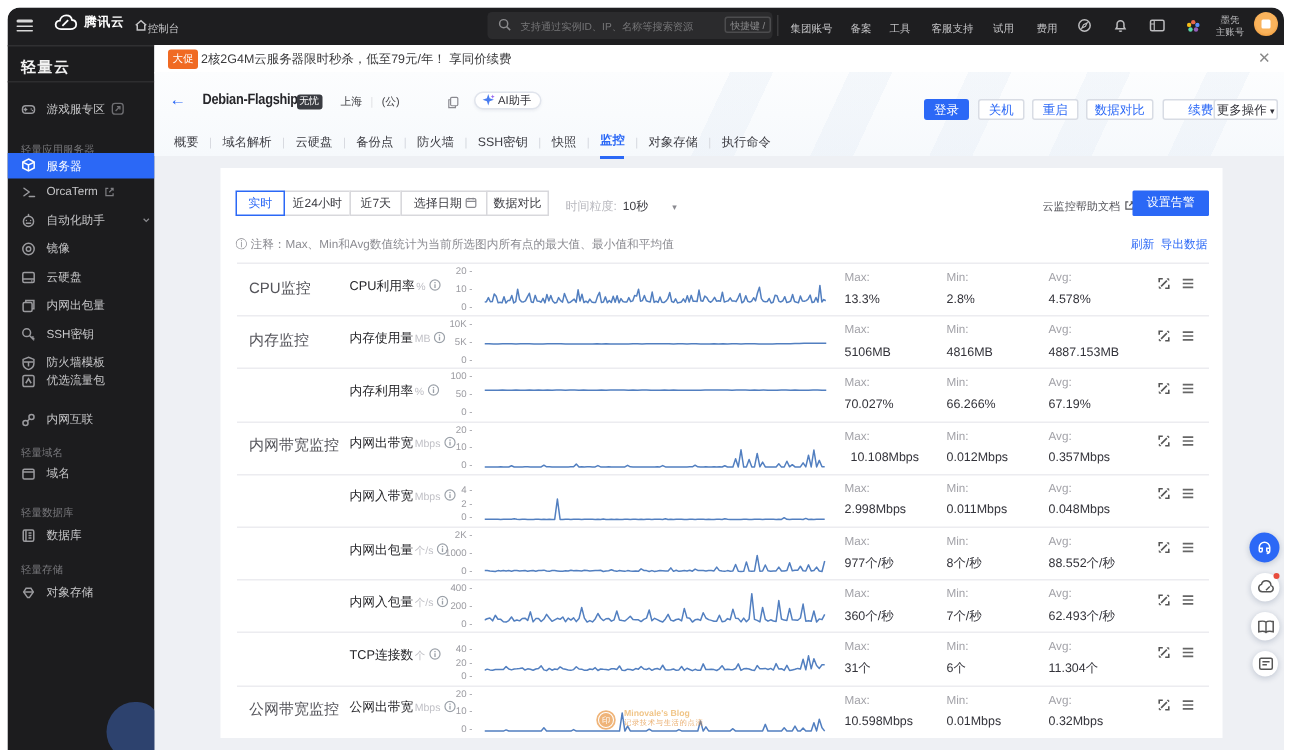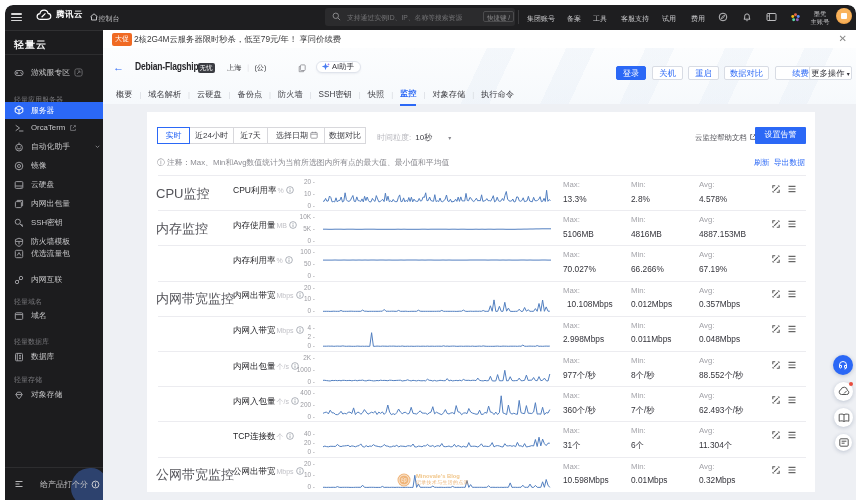--- a/index.html
+++ b/index.html
@@ -54,21 +54,21 @@
 
 #panel {position:absolute;left:44px;top:82.5px;width:668px;height:380px;background:#fff}
 .fbtn {position:absolute;top:15px;height:16.5px;line-height:15px;text-align:center;font-size:8px;background:#fff;border:1px solid #d8d8dc;color:#3a3a40}
 .fbtn.on {border:1px solid #2b68f6;color:#2b68f6;z-index:2}
 #gran {position:absolute;left:230px;top:20px;font-size:8px;color:#b9b9bf}
 #gran b {color:#3a3a40;font-weight:400;margin-left:4px}
 #helpdoc {position:absolute;left:548px;top:20.5px;font-size:7.4px;color:#55555b}
 #alarmbtn {position:absolute;left:608px;top:15px;width:51px;height:16.5px;line-height:16.5px;text-align:center;background:#2b68f6;color:#fff;font-size:8px;border-radius:1px}
 #note {position:absolute;left:10px;top:45px;font-size:7.8px;color:#8b8b91}
 #links {position:absolute;right:10px;top:45px;font-size:7.8px;color:#2b68f6}
-.grp {position:absolute;left:9px;font-size:13px;color:#55555b;white-space:nowrap}
+.grp {position:absolute;left:19px;font-size:10px;color:#55555b;white-space:nowrap}
 .ctitle {position:absolute;left:86px;font-size:8.5px;color:#26262a;white-space:nowrap}
 .ctitle b {font-weight:400}
 .ctitle .unit {color:#c0c0c6;font-size:7px;margin-left:1px}
 .rdiv {position:absolute;left:11px;width:648px;height:1px;background:#ececf0}
 .tick {position:absolute;width:160px;left:8px;text-align:right;font-size:7px;color:#9a9aa0;transform:scale(0.92);transform-origin:right}
 .ch {position:absolute;left:176px}
 .sl {position:absolute;font-size:7.8px;color:#a2a2a8}
 .sv {position:absolute;font-size:8.3px;color:#33333a}
 .ric {position:absolute}
 
@@ -246,30 +246,20 @@
       </div>
 <div class="ssec" style="top:344.5px">轻量存储</div>
 <div class="sitem" style="top:356.2px">
         <svg width="10" height="10" viewBox="0 0 10 10" style="flex:0 0 10px">
           <path d="M3.4 2.2h3.2l1.6 2.4-2.6 3.8h-1.2L1.8 4.6Z" stroke="#9a9a9e" stroke-width="1" fill="none"></path>
           <path d="M1.8 4.6h6.4" stroke="#9a9a9e" stroke-width="1" fill="none"></path>
         </svg>
         <span>对象存储</span>
       </div>
     <div id="sblob"></div>
-    <div id="sfoot">
-      <svg width="10" height="10" viewBox="0 0 10 10" style="margin-left:9px">
-          <path d="M1.5 2.5h7M1.5 5h4M1.5 7.5h7" stroke="#b8b8ba" stroke-width="1.1"></path>
-        </svg>
-      <span style="margin-left:16px">给产品打个分</span>
-      <svg width="9" height="9" viewBox="0 0 10 10" style="margin-left:3px">
-          <circle cx="5" cy="5" r="3.8" fill="none" stroke="#d8d8da" stroke-width="1"></circle>
-          <path d="M5 4.6v2.6M5 2.8v1" stroke="#d8d8da" stroke-width="1.1"></path>
-        </svg>
-    </div>
   </div>
   <div id="content">
     <div id="banner">
       <span class="tag">大促</span>
       <span class="bt">2核2G4M云服务器限时秒杀，低至79元/年！&nbsp;享同价续费</span>
       <span class="x">✕</span>
     </div>
     <div id="hdr">
       <div id="backarrow">←</div>
       <div id="iname">Debian-Flagship</div>

